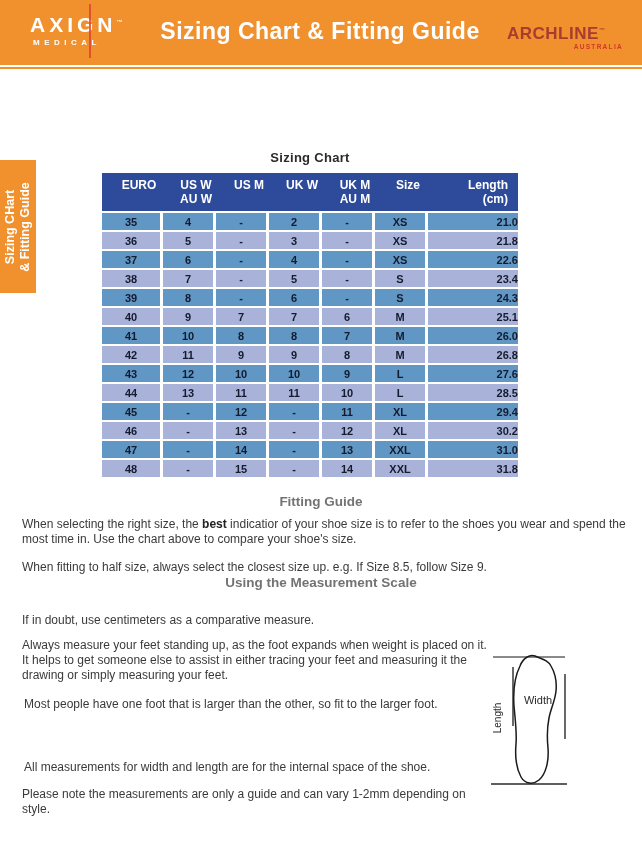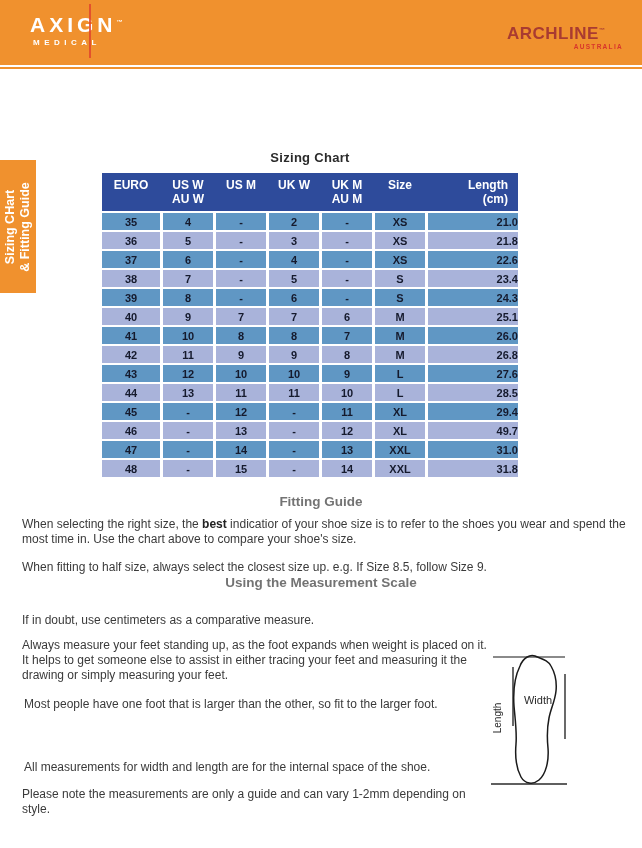--- a/index.html
+++ b/index.html
@@ -30,21 +30,21 @@
     width:133px; text-align:center; color:#ffffff; font-weight:bold; font-size:12.5px; line-height:15px; white-space:nowrap; }
 
   
   .chart-title { position:absolute; left:102px; top:150px; width:416px; text-align:center;
     font-size:13px; font-weight:bold; color:#2b2b2b; letter-spacing:0.3px; }
   .foot-label { position:absolute; left:102px; top:157px; width:410px; text-align:right;
     font-size:12.5px; font-weight:bold; color:#111111; }
 
   .sizing-table { position:absolute; left:102px; top:173px; width:416px; }
   .trow { display:grid; grid-template-columns:58px 50px 50px 50px 50px 50px 1fr; column-gap:3px; }
-  .thead { background:#2E4B9B; height:38px; margin-bottom:2px; }
+  .thead { background:#2E4B9B; height:38px; margin-bottom:2px;padding-left:8px; }
   .th { color:#ffffff; font-size:12px; font-weight:bold; text-align:center; padding-top:5px; line-height:14px; }
   .th.c6 { text-align:right; padding-right:10px; }
   .tr { height:17px; margin-bottom:2px; }
   .tr:last-child { margin-bottom:0; }
   .td { display:flex; align-items:center; justify-content:center;
     font-size:11px; font-weight:bold; color:#151A2D; }
   .td.c6 { justify-content:flex-end; }
   .tr.blue .td { background:#6097C4; }
   .tr.lav  .td { background:#A9B3DA; }
 
@@ -60,20 +60,21 @@
 <body>
 
 <div class="page">
 
   <div class="banner">
     <div class="logo-axign">
       <div class="axign-line"></div>
       <div class="axign-name"><span>AXIGN</span><span class="axign-tm">™</span></div>
       <div class="axign-sub">MEDICAL</div>
     </div>
+    <div class="banner-title">Sizing Chart &amp; Fitting Guide</div>
     <div class="logo-archline">
       <div class="arch-name"><span>ARCHLINE</span><span class="arch-tm">™</span></div>
       <div class="arch-sub">AUSTRALIA</div>
     </div>
   </div>
   <div class="banner-rule"></div>
 
   <div class="side-tab">
     <div class="side-tab-inner">
       <div>Sizing CHart</div>
@@ -210,21 +211,21 @@
           <div class="td c5">XL</div>
           <div class="td c6">29.4</div>
         </div>
         <div class="trow tr lav">
           <div class="td c0">46</div>
           <div class="td c1">-</div>
           <div class="td c2">13</div>
           <div class="td c3">-</div>
           <div class="td c4">12</div>
           <div class="td c5">XL</div>
-          <div class="td c6">49.7</div>
+          <div class="td c6">30.2</div>
         </div>
         <div class="trow tr blue">
           <div class="td c0">47</div>
           <div class="td c1">-</div>
           <div class="td c2">14</div>
           <div class="td c3">-</div>
           <div class="td c4">13</div>
           <div class="td c5">XXL</div>
           <div class="td c6">31.0</div>
         </div>

